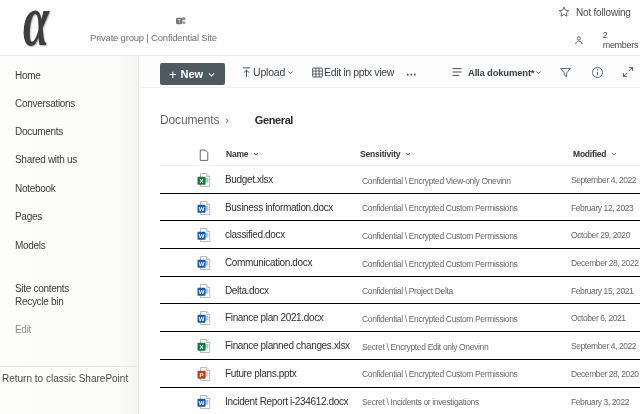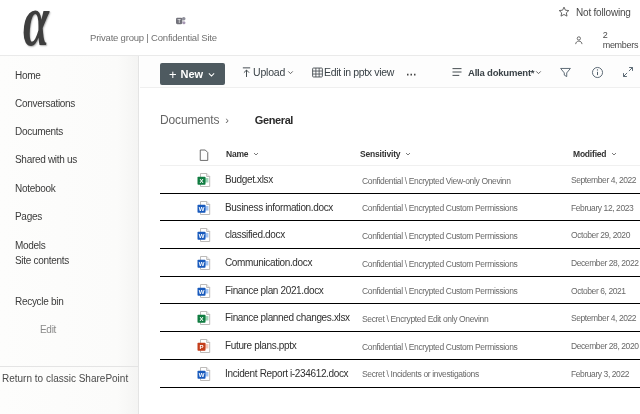--- a/index.html
+++ b/index.html
@@ -21,21 +21,21 @@
 #follow { position:absolute; left:558px; top:6px; font-size:10px; letter-spacing:-0.2px; color:#4a4a4a;
   display:flex; align-items:flex-end; gap:6px; }
 #members { position:absolute; left:574px; top:30px; font-size:9px; letter-spacing:-0.3px; color:#4a4a4a;
   display:flex; align-items:center; gap:19px; }
 
 
 #sidebar { position:absolute; left:0; top:56px; width:139px; height:358px;
   background:linear-gradient(to right,#fdfdfc 0%,#fbfbfa 85%,#f4f4f3 100%);
   border-right:1px solid #e4e4e4;padding-left:36px; }
 #sidebar .nav { position:absolute; left:15px; font-size:10px; letter-spacing:-0.3px; color:#3b3b3b; }
-#sidebar .dim { color:#8a8a8a;margin-left:25px; }
+#sidebar .dim { color:#8a8a8a; }
 #classic-line { position:absolute; left:0; top:310px; width:139px; height:1px; background:#e4e4e4; }
 #classic { position:absolute; left:2px; top:317px; font-size:10px; color:#4a4a4a; }
 
 
 #toolbar { position:absolute; left:140px; top:56px; width:500px; height:32px;
   background:#fdfdfd; border-bottom:1px solid #efefef; }
 #newbtn { position:absolute; left:20px; top:7px; width:65px; height:22px;
   background:#4e5a60; border-radius:2px; color:#fff; font-size:11px; font-weight:bold;
   display:flex; align-items:center; justify-content:center; gap:4px; }
 .tb { position:absolute; top:0; height:32px; display:flex; align-items:center;
@@ -84,21 +84,21 @@
   </div>
 
   <div id="sidebar">
     <div class="nav" style="top:14px;">Home</div>
     <div class="nav" style="top:42px;">Conversations</div>
     <div class="nav" style="top:70px;">Documents</div>
     <div class="nav" style="top:98px;">Shared with us</div>
     <div class="nav" style="top:127px;">Notebook</div>
     <div class="nav" style="top:155px;">Pages</div>
     <div class="nav" style="top:184px;">Models</div>
-    <div class="nav" style="top:199px;">Site contents</div>
+    <div class="nav" style="top:227px;">Site contents</div>
     <div class="nav" style="top:240px;">Recycle bin</div>
     <div class="nav dim" style="top:268px;">Edit</div>
     <div id="classic-line"></div>
     <div id="classic">Return to classic SharePoint</div>
   </div>
 
   <div id="toolbar">
     <div id="newbtn">
         <span style="font-size:13px;font-weight:normal;">+</span>
         <span>New</span>
@@ -234,20 +234,32 @@
         <span class="fdate">December 28, 2022</span>
       </div>
   <div class="row">
         <span class="ficon"><svg width="14" height="14" viewBox="0 0 14 14">
             <path d="M3.5 0.5h6.2l3 3v10H3.5z" fill="#fff" stroke="#b5b3b1" stroke-width="0.9"></path>
             <path d="M9.7 0.5v3h3" fill="#f0efee" stroke="#b5b3b1" stroke-width="0.9"></path>
             <rect x="7.8" y="5" width="3.6" height="4.5" fill="#a3c4f3"></rect>
             <rect x="0.5" y="3.8" width="8" height="8" rx="0.8" fill="#185ABD"></rect>
             <text x="4.5" y="10.2" font-size="6" font-weight="bold" fill="#fff" text-anchor="middle" font-family="Liberation Sans">W</text>
           </svg></span>
+        <span class="fname">Delta.docx</span>
+        <span class="fsens">Confidential \ Project Delta</span>
+        <span class="fdate">February 15, 2021</span>
+      </div>
+  <div class="row">
+        <span class="ficon"><svg width="14" height="14" viewBox="0 0 14 14">
+            <path d="M3.5 0.5h6.2l3 3v10H3.5z" fill="#fff" stroke="#b5b3b1" stroke-width="0.9"></path>
+            <path d="M9.7 0.5v3h3" fill="#f0efee" stroke="#b5b3b1" stroke-width="0.9"></path>
+            <rect x="7.8" y="5" width="3.6" height="4.5" fill="#a3c4f3"></rect>
+            <rect x="0.5" y="3.8" width="8" height="8" rx="0.8" fill="#185ABD"></rect>
+            <text x="4.5" y="10.2" font-size="6" font-weight="bold" fill="#fff" text-anchor="middle" font-family="Liberation Sans">W</text>
+          </svg></span>
         <span class="fname">Finance plan 2021.docx</span>
         <span class="fsens">Confidential \ Encrypted Custom Permissions</span>
         <span class="fdate">October 6, 2021</span>
       </div>
   <div class="row">
         <span class="ficon"><svg width="14" height="14" viewBox="0 0 14 14">
             <path d="M3.5 0.5h6.2l3 3v10H3.5z" fill="#fff" stroke="#b5b3b1" stroke-width="0.9"></path>
             <path d="M9.7 0.5v3h3" fill="#f0efee" stroke="#b5b3b1" stroke-width="0.9"></path>
             <rect x="7.8" y="5" width="3.6" height="4.5" fill="#9fd5b7"></rect>
             <rect x="0.5" y="3.8" width="8" height="8" rx="0.8" fill="#107C41"></rect>

